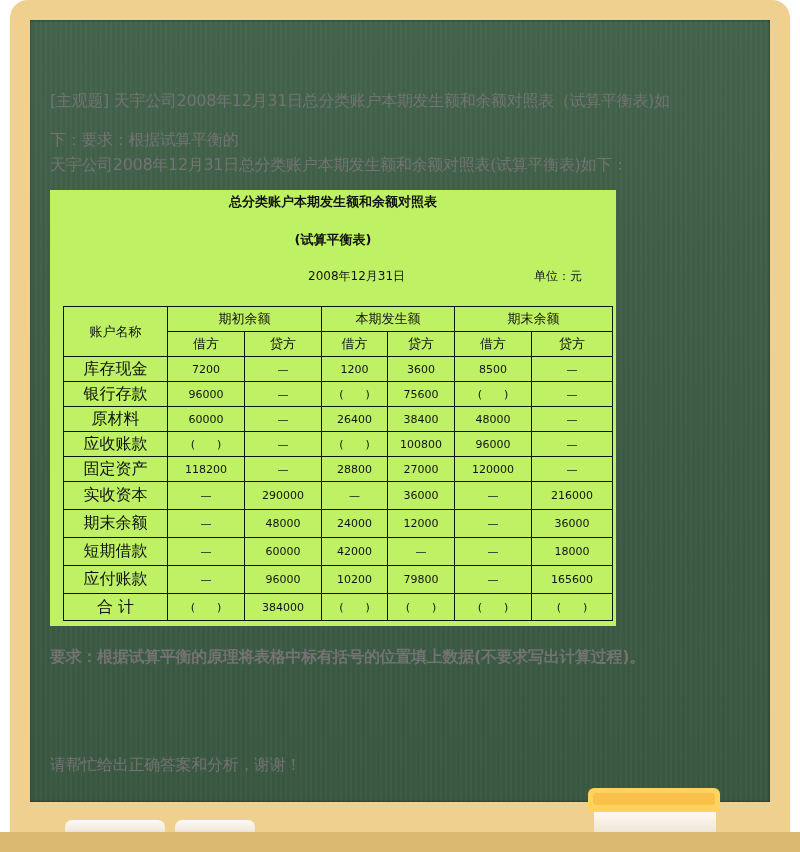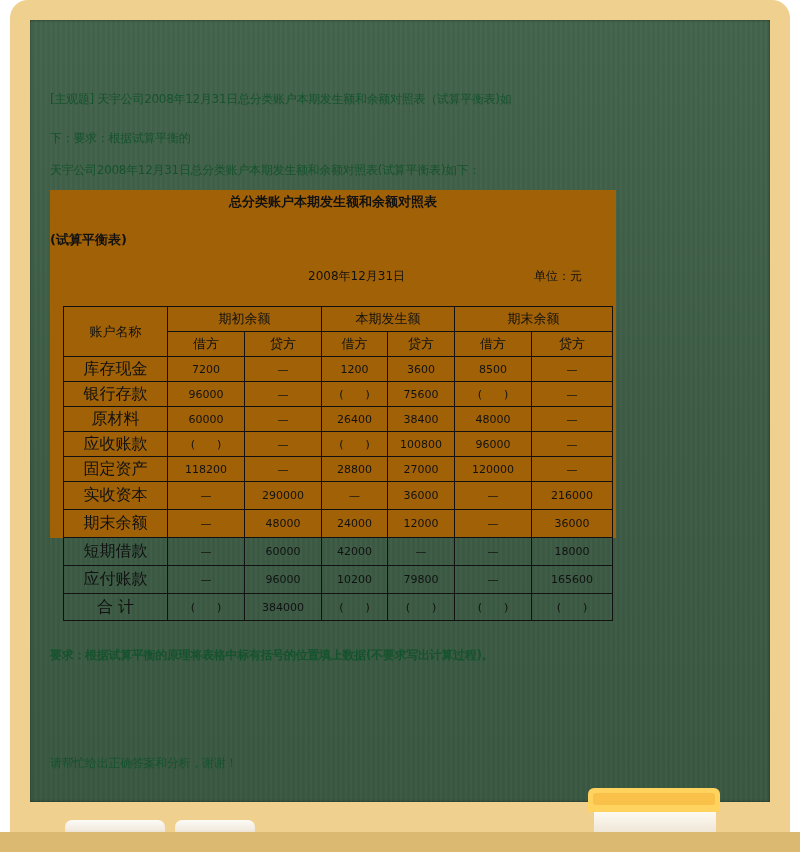--- a/index.html
+++ b/index.html
@@ -34,34 +34,34 @@
   }
   .eraser-top .inner {
     position: absolute; left: 5px; top: 5px; right: 5px; height: 12px;
     background: #f9c04a; border-radius: 3px;
   }
   .eraser-bottom {
     position: absolute; left: 594px; top: 812px; width: 122px; height: 20px;
     background: linear-gradient(180deg, #fdfaf3 0%, #efe6d6 100%);
   }
   .text-line {
-    position: absolute; left: 50px; color: #14532d; font-size: 12px;
+    position: absolute; left: 50px; color: #737373; font-size: 16px;
     letter-spacing: -0.3px; white-space: nowrap;
   }
   .doc-image {
-    position: absolute; left: 50px; top: 190px; width: 566px; height: 348px;
-    background: #a16207;
+    position: absolute; left: 50px; top: 190px; width: 566px; height: 436px;
+    background: #bef264;
     font-family: "DejaVu Sans", sans-serif; color: #111;
   }
   .doc-title {
     position: absolute; left: 0; width: 100%; text-align: center;
     font-weight: bold; font-size: 13px; top: 3px;
   }
   .doc-subtitle {
-    position: absolute; left: 0; width: 100%; 
+    position: absolute; left: 0; width: 100%; text-align: center;
     font-weight: bold; font-size: 13px; top: 41px;
   }
   .doc-date { position: absolute; left: 258px; top: 78px; font-size: 12px; }
   .doc-unit { position: absolute; left: 484px; top: 78px; font-size: 12px; }
   table.tb {
     position: absolute; left: 13px; top: 116px;
     border-collapse: collapse; table-layout: fixed;
     font-size: 11px;
   }
   table.tb td {
@@ -71,21 +71,21 @@
   table.tb td.hdr { font-size: 13px; }
 </style>
 </head>
 <body>
 
 <div class="frame"></div>
 <div class="board"></div>
 
 <div class="text-line" style="top:91px;">[主观题] 天宇公司2008年12月31日总分类账户本期发生额和余额对照表（试算平衡表)如</div>
 <div class="text-line" style="top:130px;">下：要求：根据试算平衡的</div>
-<div class="text-line" style="top:162px;">天宇公司2008年12月31日总分类账户本期发生额和余额对照表(试算平衡表)如下：</div>
+<div class="text-line" style="top:155px;">天宇公司2008年12月31日总分类账户本期发生额和余额对照表(试算平衡表)如下：</div>
 
 <div class="doc-image">
   <div class="doc-title">总分类账户本期发生额和余额对照表</div>
   <div class="doc-subtitle">(试算平衡表)</div>
   <div class="doc-date">2008年12月31日</div>
   <div class="doc-unit">单位：元</div>
 
   <table class="tb">
     <colgroup>
       <col style="width:104px">

